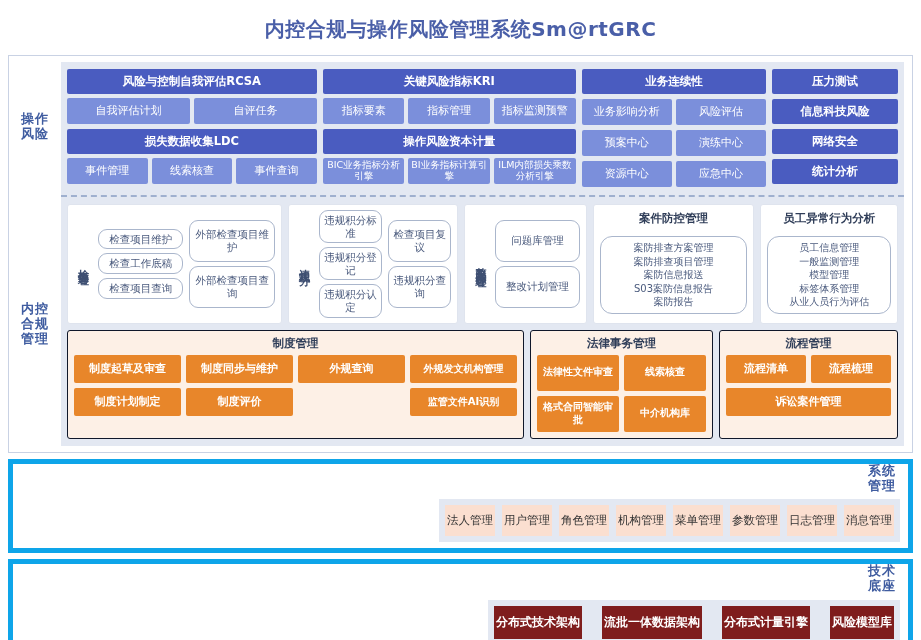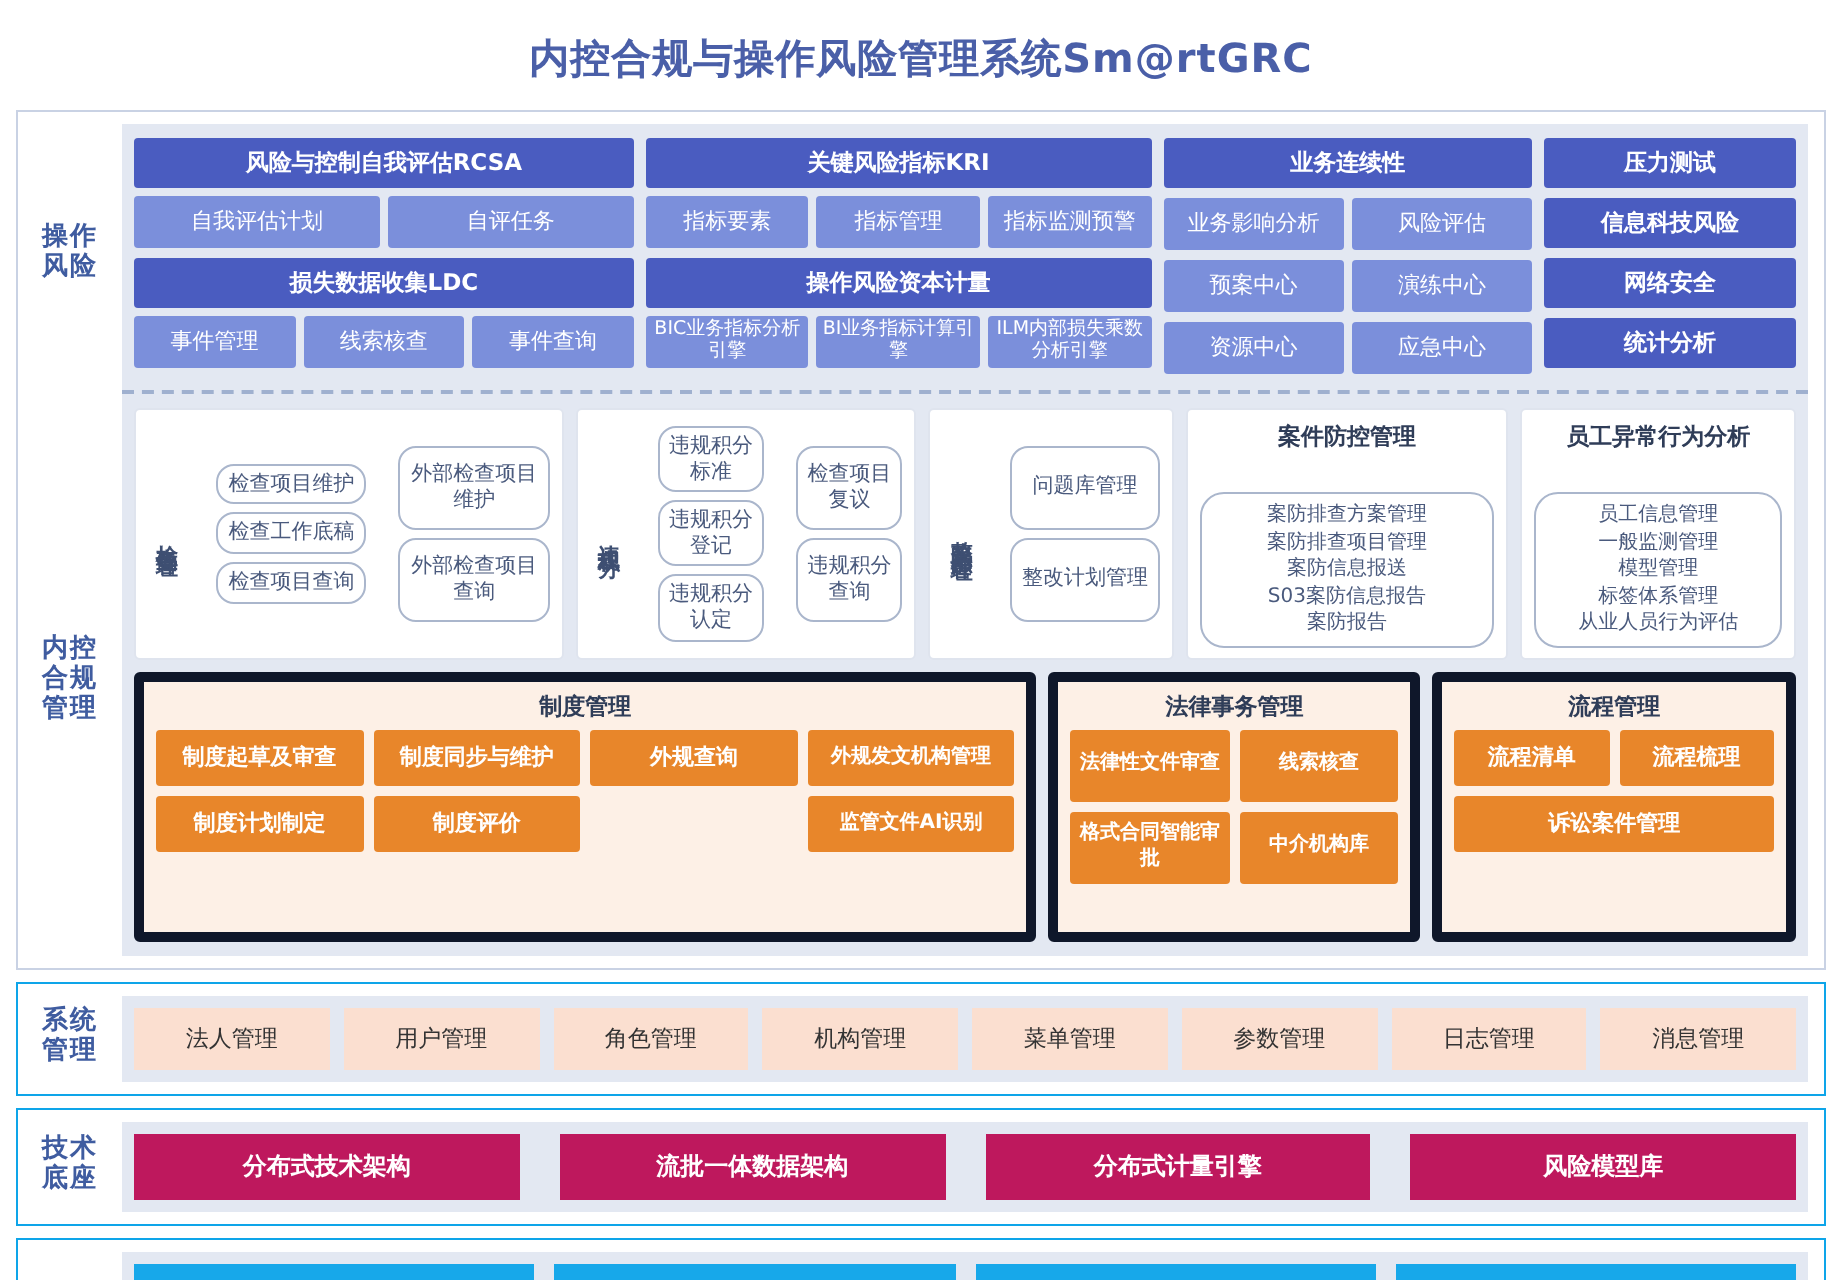--- a/index.html
+++ b/index.html
@@ -20,24 +20,25 @@
     color:#4a5fa8;
     font-size:20px;
     font-weight:bold;
     letter-spacing:.5px;
     padding:10px 0 12px 0;
   }
 
   
   .band{
     display:flex;
-    align-items:center;
-    border:1px solid #0ea5e9;
+    align-items:flex-end;
+    border:5px solid #0ea5e9;
     background:#ffffff;
     margin-bottom:6px;
+    flex-direction:column;
   }
   .band-label{
     width:52px;min-width:52px;
     display:flex;align-items:center;justify-content:center;
     color:#3f5ca0;font-weight:bold;font-size:13px;
     line-height:1.15;text-align:center;
     letter-spacing:1px;
   }
   .band-body{
     flex:1;
@@ -93,21 +94,21 @@
     display:flex;align-items:center;justify-content:center;
     line-height:1.15;min-height:16px;
   }
   .sub.two{font-size:9.5px;padding:2px 1px;}
 
   
   .icwrap{background:#e3e8f2;padding:7px 6px;box-sizing:border-box;}
   .icrow1{display:flex;gap:6px;margin-bottom:6px;}
   .card{
     background:#fff;border:1px solid #dfe4ee;border-radius:3px;
-    padding:5px 6px;box-sizing:border-box;display:flex;gap:16px;
+    padding:5px 6px;box-sizing:border-box;display:flex;gap:6px;
   }
   .card.g1{flex:2.08;}
   .card.g2{flex:1.62;}
   .card.g3{flex:1.12;}
   .card.g4{flex:1.53;flex-direction:column;align-items:center;}
   .card.g5{flex:1.28;flex-direction:column;align-items:center;}
   .vlabel{
     width:18px;min-width:18px;
     display:flex;align-items:center;justify-content:center;
     font-size:11px;font-weight:bold;color:#3e4f72;
@@ -127,22 +128,22 @@
   }
   .bigpill{
     border:1px solid #aab6cc;border-radius:12px;background:#fff;
     color:#4a5a7d;font-size:10px;text-align:center;
     padding:4px 6px;line-height:1.35;width:100%;box-sizing:border-box;
   }
 
   
   .icrow2{display:flex;gap:6px;}
   .ocard{
-    background:#fdf0e6;border:5px solid #0f172a;border-radius:3px;
-    padding:4px 6px 24px 6px;box-sizing:border-box;
+    background:#fdf0e6;border:1px solid #0f172a;border-radius:3px;
+    padding:4px 6px 6px 6px;box-sizing:border-box;
   }
   .ocard.o1{flex:3.17;}
   .ocard.o2{flex:1.21;}
   .ocard.o3{flex:1.18;}
   .ocardtitle{
     font-size:11.5px;font-weight:bold;color:#2f3d58;
     text-align:center;padding:1px 0 4px 0;
   }
   .ogrid{display:flex;gap:5px;}
   .ocol{flex:1;display:flex;flex-direction:column;gap:5px;}
@@ -158,21 +159,21 @@
   
   .sysgrid{display:flex;gap:7px;}
   .sysbtn{
     flex:1;background:#fbdfd0;color:#333;font-size:11.5px;
     text-align:center;padding:8px 2px;white-space:nowrap;
   }
 
   
   .techgrid{display:flex;gap:20px;}
   .techbtn{
-    flex:1;background:#be185d;color:#fff;font-size:12px;font-weight:bold;
+    flex:1;background:#7f1d1d;color:#fff;font-size:12px;font-weight:bold;
     text-align:center;padding:8px 2px;white-space:nowrap;
   }
 
   
   .xcgrid{display:flex;gap:10px;}
   .xccol{flex:1;display:flex;flex-direction:column;gap:5px;}
   .xchdr{
     background:#17a8ea;color:#0f172a;font-size:12px;font-weight:normal;
     text-align:center;padding:7px 2px;
   }

